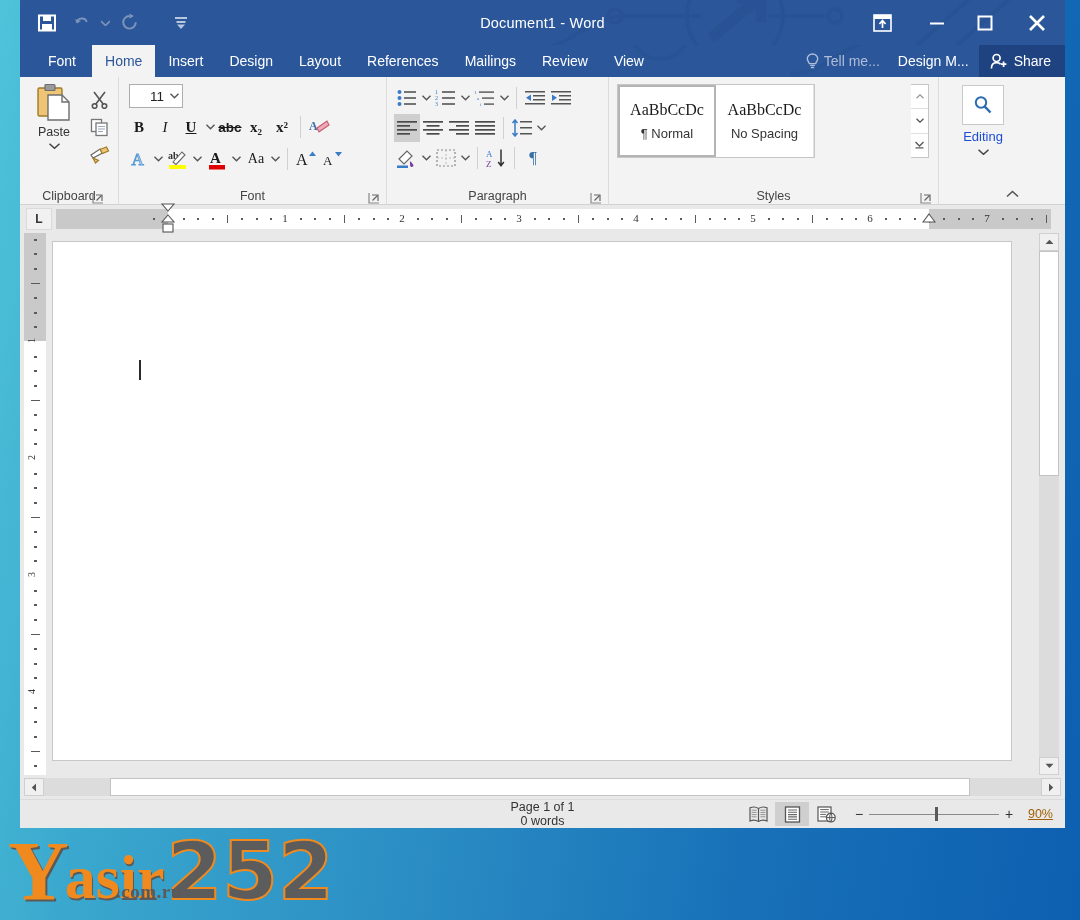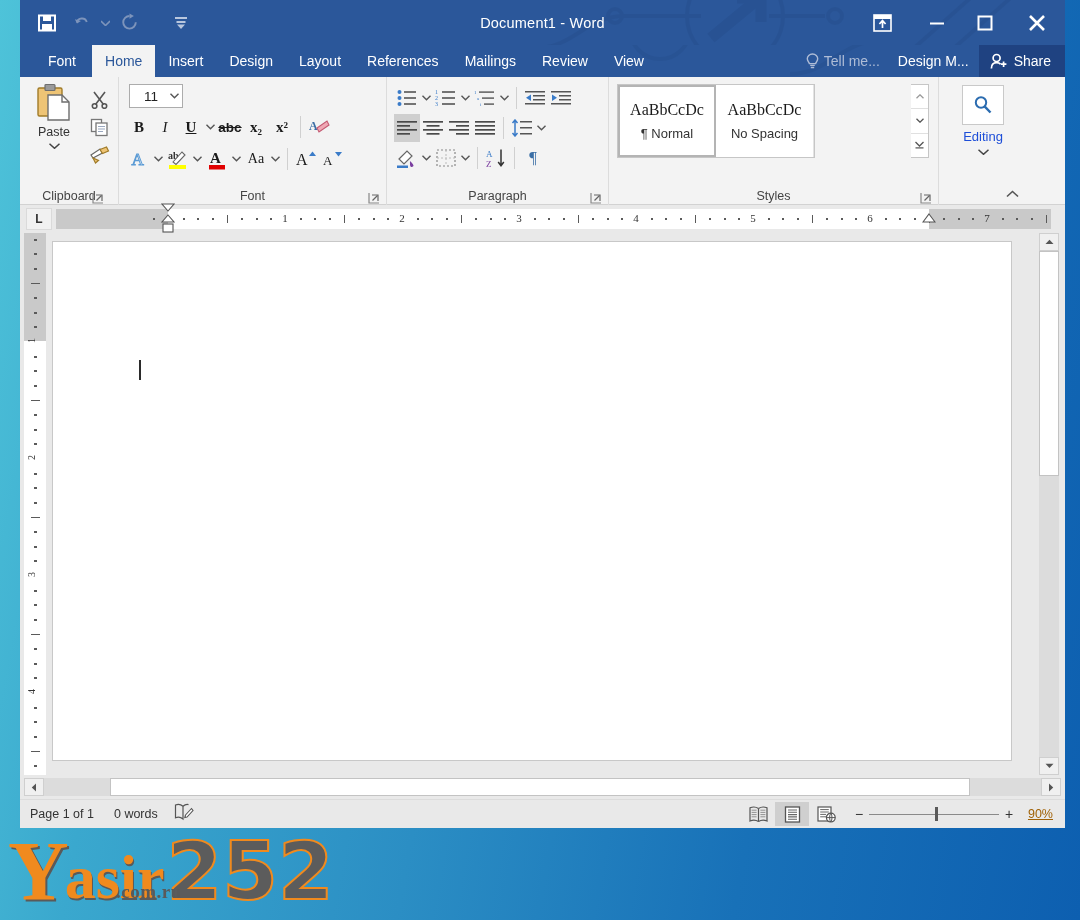--- a/index.html
+++ b/index.html
@@ -109,21 +109,21 @@
   .clip-side > div { height: 28px; display: flex; align-items: center; justify-content: center; }
 
   
   .g-font { width: 268px; }
   .font-row1 { position: absolute; left: 7px; top: 7px; display: flex; }
   .fontname-box, .fontsize-box {
     height: 24px; background: #fff; border: 1px solid #acacac;
     display: flex; align-items: center; font-size: 13.5px; color: #222;
   }
   .fontname-box { width: 188px; padding-left: 6px; justify-content: space-between; }
-  .fontsize-box { width: 54px; margin-left: 3px; padding-left: 14px; justify-content: space-between; }
+  .fontsize-box { width: 54px; margin-left: 3px; padding-left: 20px; justify-content: space-between; }
   .combo-caret { width: 16px; display:flex; align-items:center; justify-content:center; }
   .font-row2 { position: absolute; left: 7px; top: 36px; display: flex; align-items: center; }
   .font-row3 { position: absolute; left: 7px; top: 68px; display: flex; align-items: center; }
   .ic {
     height: 28px; min-width: 26px; display: flex; align-items: center; justify-content: center;
     font-size: 15px; color: #1a1a1a;
   }
   .ic.sq { width: 26px; }
   .caret-sm { width: 13px; height: 28px; display:flex; align-items:center; justify-content:center; }
   .vsep { width: 1px; height: 22px; background: #d0d0d0; margin: 0 5px; }
@@ -245,21 +245,21 @@
   }
   .hs-track { flex: 1; height: 18px; position: relative; background: #dcdcdc; }
   .hs-thumb {
     position: absolute; left: 66px; top: 0; width: 860px; height: 18px;
     background: #fff; border: 1px solid #c3c3c3;
   }
 
   
   .statusbar {
     position: relative; height: 28px; background: #e9e9e9;
-    display: flex; align-items: center; border-top: 1px solid #dcdcdc;
+    display: flex; align-items: center; border-top: 1px solid #dcdcdc; flex-direction: column;
   }
   .sb-item { font-size: 12.5px; color: #333; padding: 0 10px; white-space: nowrap; }
   .sb-right { position: absolute; right: 4px; top: 0; height: 28px; display: flex; align-items: center; }
   .view-btn {
     width: 34px; height: 24px; display: flex; align-items: center; justify-content: center;
   }
   .view-btn.active { background: #cfcfcf; }
   .zoom-ctl { display: flex; align-items: center; gap: 0px; margin-left: 6px; }
   .zoom-sign { width: 20px; text-align: center; font-size: 14px; color: #333; }
   .zoom-track { position: relative; width: 130px; height: 14px; }

